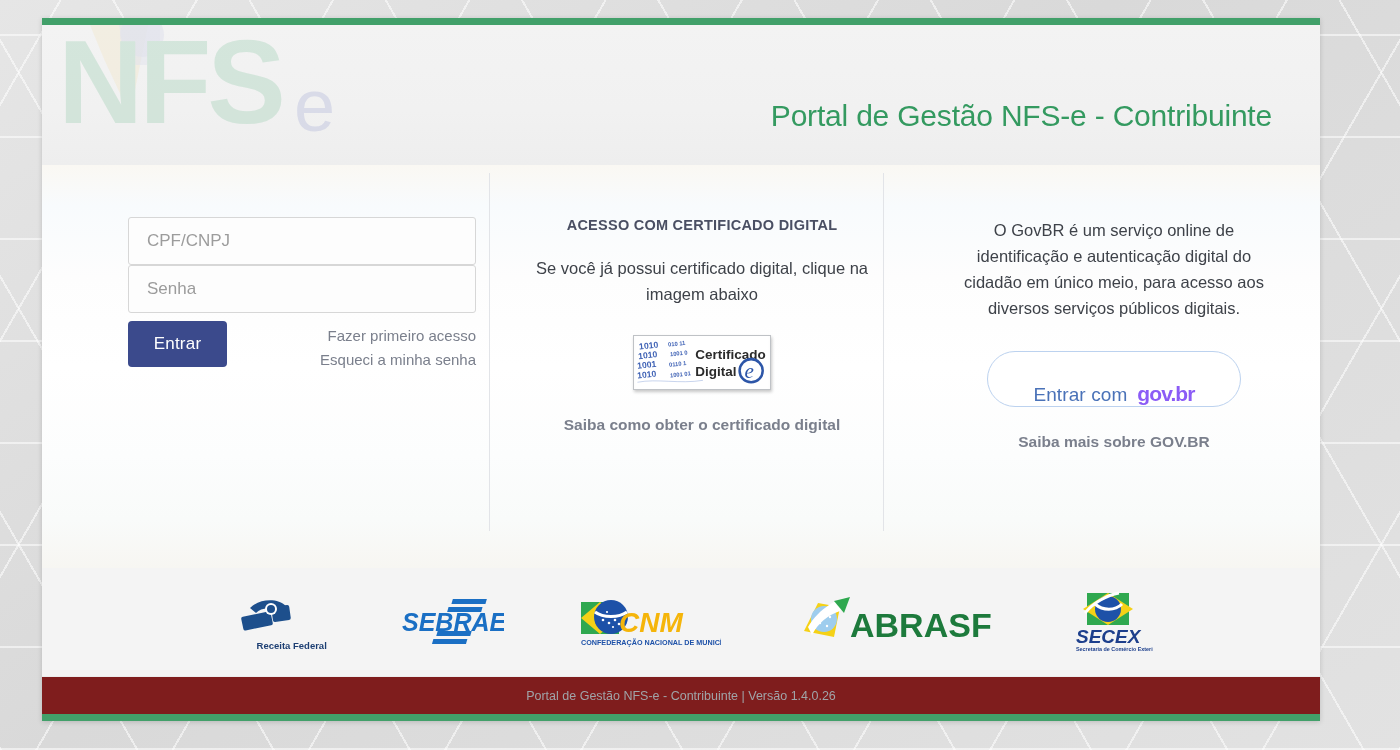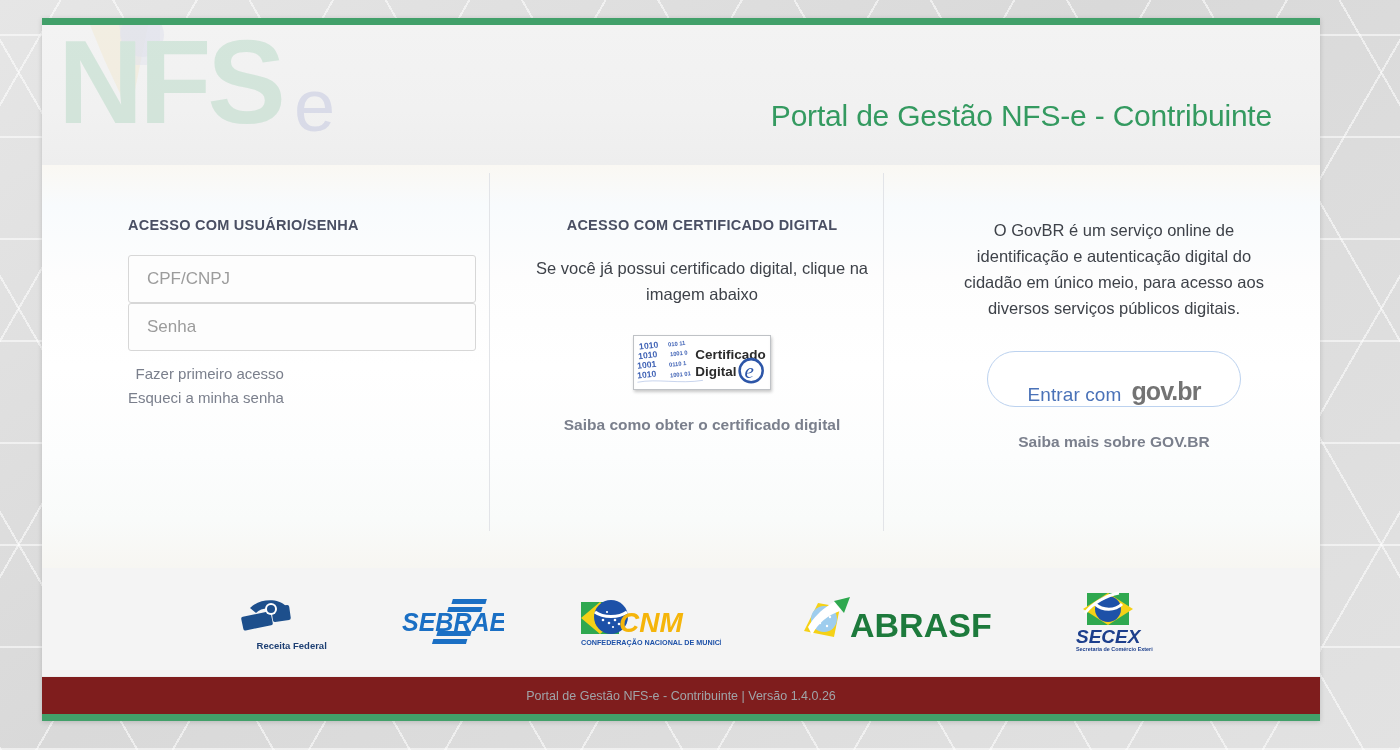--- a/index.html
+++ b/index.html
@@ -216,23 +216,23 @@
     justify-content: center;
     gap: 10px;
     cursor: pointer;
   }
   #govbr-button .gb-lead {
     font-size: 19px;
     color: #4a72b8;
     letter-spacing: 0.1px;
   }
   #govbr-button .gb-brand {
-    font-size: 25px;
+    font-size: 21px;
     font-weight: bold;
-    color: #737373;
+    color: #8b5cf6;
     letter-spacing: -0.9px;
   }
 
   
   #logo-strip {
     flex: 0 0 auto;
     height: 108px;
     background: #f4f4f4;
     display: flex;
     align-items: center;
@@ -285,28 +285,28 @@
 
     <div id="header-title">Portal de Gestão NFS-e - Contribuinte</div>
   </div>
 
   <div id="login-body">
 
     <div class="divider" id="divider-1"></div>
     <div class="divider" id="divider-2"></div>
 
     <div class="column left">
-      <div class="col-title">ACESSO COM USUÁRIO/SENHA</div>
 
       <div class="field-stack">
         <input class="text-input" type="text" placeholder="CPF/CNPJ" style="">
 
         <input class="text-input" type="password" placeholder="Senha" style="">
 
         <div class="action-row">
+          <button id="entrar-button" style="background:#3b4a8c;">Entrar</button>
 
           <div class="link-stack">
             <a class="sec-link">Fazer primeiro acesso</a>
             <a class="sec-link">Esqueci a minha senha</a>
           </div>
         </div>
       </div>
     </div>
 
     <div class="column mid">

